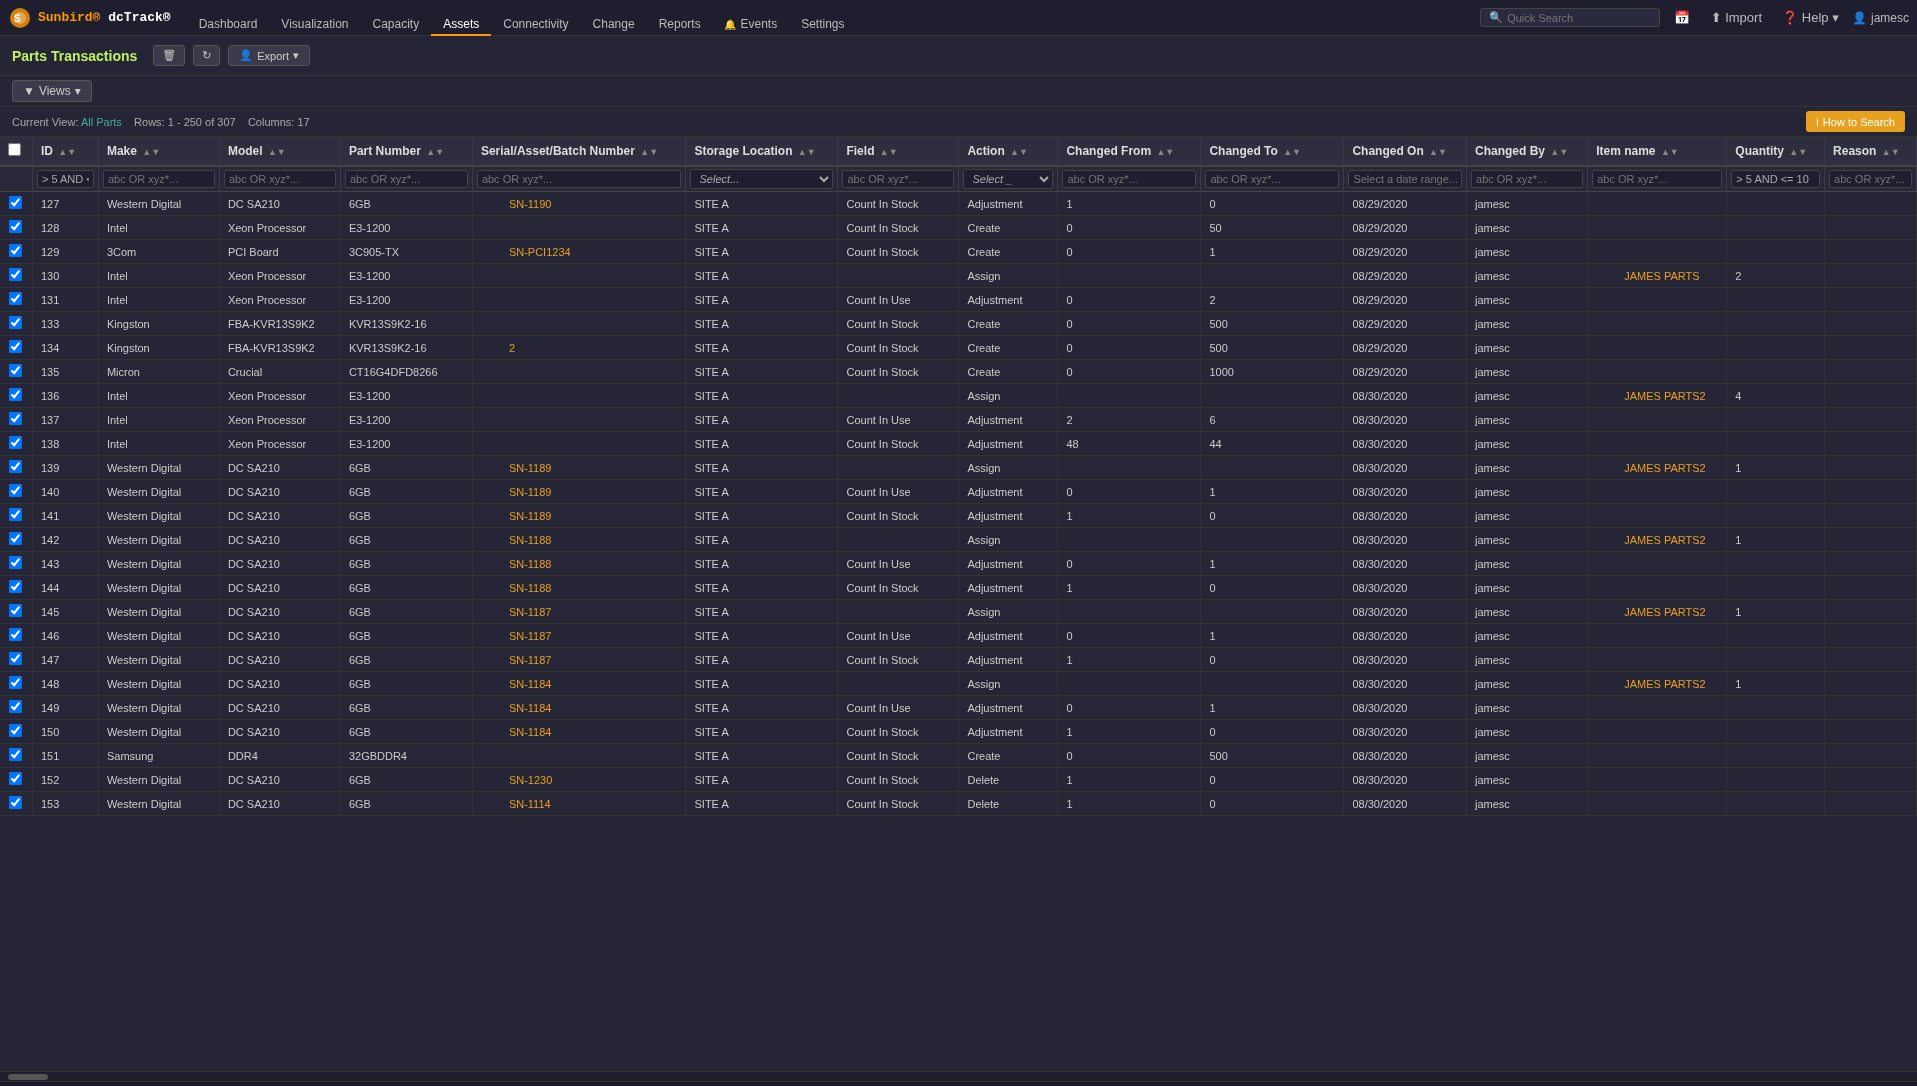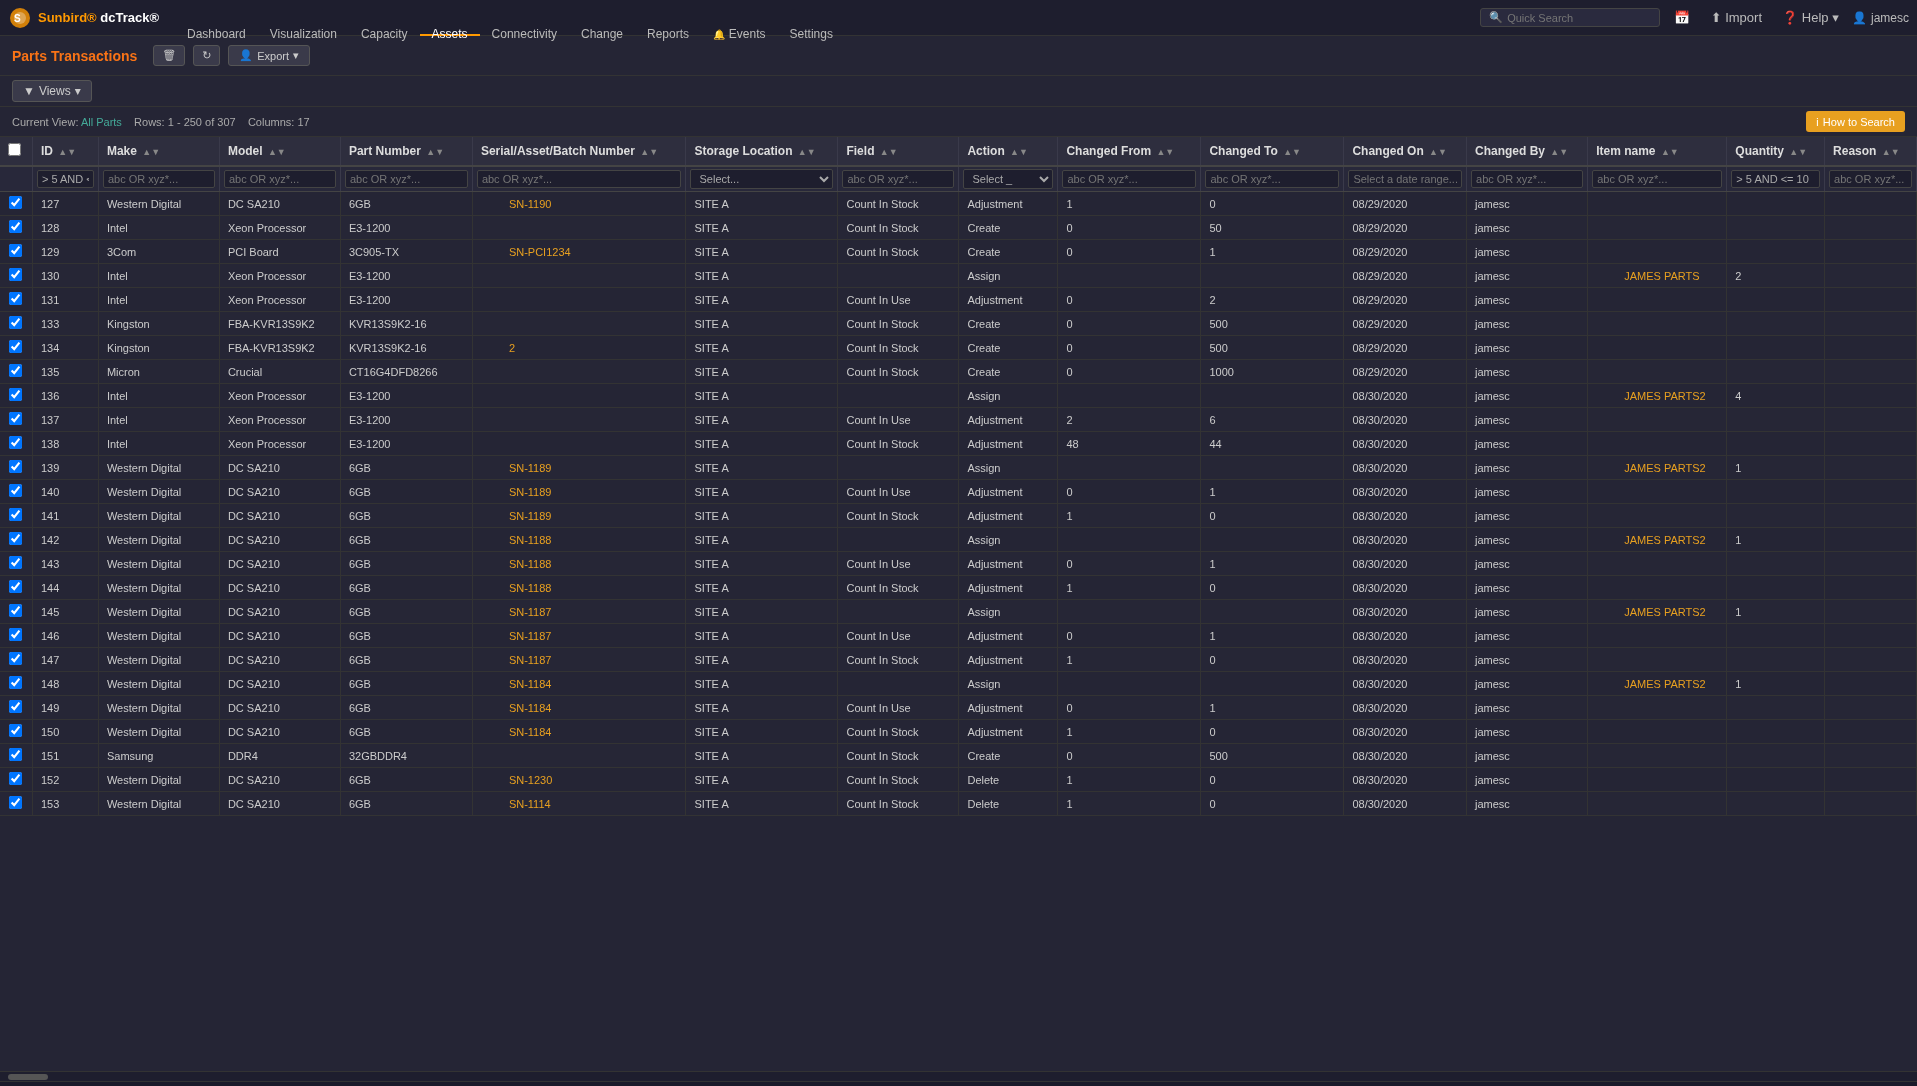--- a/index.html
+++ b/index.html
@@ -2,35 +2,35 @@
 <html><head>
   <meta charset="utf-8">
   <style>
     * { box-sizing: border-box; margin: 0; padding: 0; }
     body { font-family: -apple-system, BlinkMacSystemFont, 'Segoe UI', Arial, sans-serif; font-size: 12px; background: #1a1a2e; color: #ccc; height: 1086px; overflow: hidden; }
 
     
     .top-nav { background: #1e1e2e; border-bottom: 1px solid #333; height: 36px; display: flex; align-items: center; padding: 0 8px; }
     .logo { display: flex; align-items: center; margin-right: 16px; }
     .logo-icon { width: 24px; height: 24px; margin-right: 6px; }
-    .logo-text { color: #fff; font-size: 13px; font-weight: 600; }
+    .logo-text { color: #fff; font-size: 13px; font-weight: 600; font-family: Liberation Mono, monospace; }
     .logo-text span { color: #f90; }
     .nav-items { display: flex; align-items: center; flex: 1; }
-    .nav-item { color: #bbb; padding: 16px 12px; height: 36px; line-height: 36px; cursor: pointer; font-size: 12px; text-decoration: none; }
+    .nav-item { color: #bbb; padding: 6px 12px; height: 36px; line-height: 36px; cursor: pointer; font-size: 12px; text-decoration: none; }
     .nav-item.active { color: #fff; border-bottom: 2px solid #f90; }
     .nav-right { display: flex; align-items: center; gap: 8px; }
     .search-box { background: #2a2a3e; border: 1px solid #444; border-radius: 3px; display: flex; align-items: center; padding: 2px 8px; width: 180px; }
     .search-box input { background: none; border: none; color: #ccc; font-size: 11px; width: 100%; outline: none; }
     .search-icon-nav { color: #888; margin-right: 4px; font-size: 11px; }
     .nav-icon-btn { color: #bbb; cursor: pointer; font-size: 13px; padding: 0 6px; }
     .nav-user { color: #bbb; font-size: 12px; cursor: pointer; }
 
     
     .sub-header { background: #252535; border-bottom: 1px solid #333; height: 40px; display: flex; align-items: center; padding: 0 12px; gap: 8px; }
-    .page-title { color: #f97316; font-size: 14px; font-weight: 600; margin-right: 8px; }
+    .page-title { color: #bef264; font-size: 14px; font-weight: 600; margin-right: 8px; }
     .icon-btn { background: #3a3a4a; border: 1px solid #555; color: #ccc; border-radius: 3px; padding: 3px 8px; cursor: pointer; font-size: 11px; display: flex; align-items: center; gap: 4px; }
     .export-btn { background: #3a3a4a; border: 1px solid #555; color: #ccc; border-radius: 3px; padding: 3px 10px; cursor: pointer; font-size: 11px; display: flex; align-items: center; gap: 4px; }
     .user-icon { color: #4a9; }
 
     
     .toolbar-row { background: #252535; padding: 4px 12px; display: flex; align-items: center; gap: 8px; border-bottom: 1px solid #333; }
     .views-btn { background: #3a3a4a; border: 1px solid #555; color: #ccc; border-radius: 3px; padding: 3px 10px; cursor: pointer; font-size: 12px; display: flex; align-items: center; gap: 4px; }
 
     
     .info-row { background: #252535; padding: 4px 12px 4px 12px; display: flex; align-items: center; justify-content: space-between; border-bottom: 1px solid #333; font-size: 11px; color: #aaa; }
@@ -69,21 +69,21 @@
     .col-action { width: 90px; }
     .col-changedfrom { width: 130px; }
     .col-changedto { width: 130px; }
     .col-changedon { width: 110px; }
     .col-changedby { width: 90px; }
     .col-itemname { width: 110px; }
     .col-qty { width: 80px; }
     .col-reason { width: 80px; }
 
     .alert-dot { color: #f44; font-size: 10px; }
-    select.filter-select { background: #1e1e2e; border: 1px solid #444; color: #aaa; padding: 2px 4px; font-size: 11px; width: 100%; border-radius: 2px; }
+    select.filter-select { background: #1e1e2e; border: 1px solid #444; color: #aaa; padding: 2px 4px; font-size: 11px; width: 100%; border-radius: 2px; font-style: italic; }
   </style>
 </head>
 <body>
 
 <nav class="top-nav">
   <div class="logo">
     <svg class="logo-icon" viewBox="0 0 24 24">
       <circle cx="12" cy="12" r="10" fill="#f90" opacity="0.8"></circle>
       <circle cx="12" cy="12" r="6" fill="#fff" opacity="0.3"></circle>
       <text x="6" y="16" font-size="10" fill="#fff" font-weight="bold">S</text>

